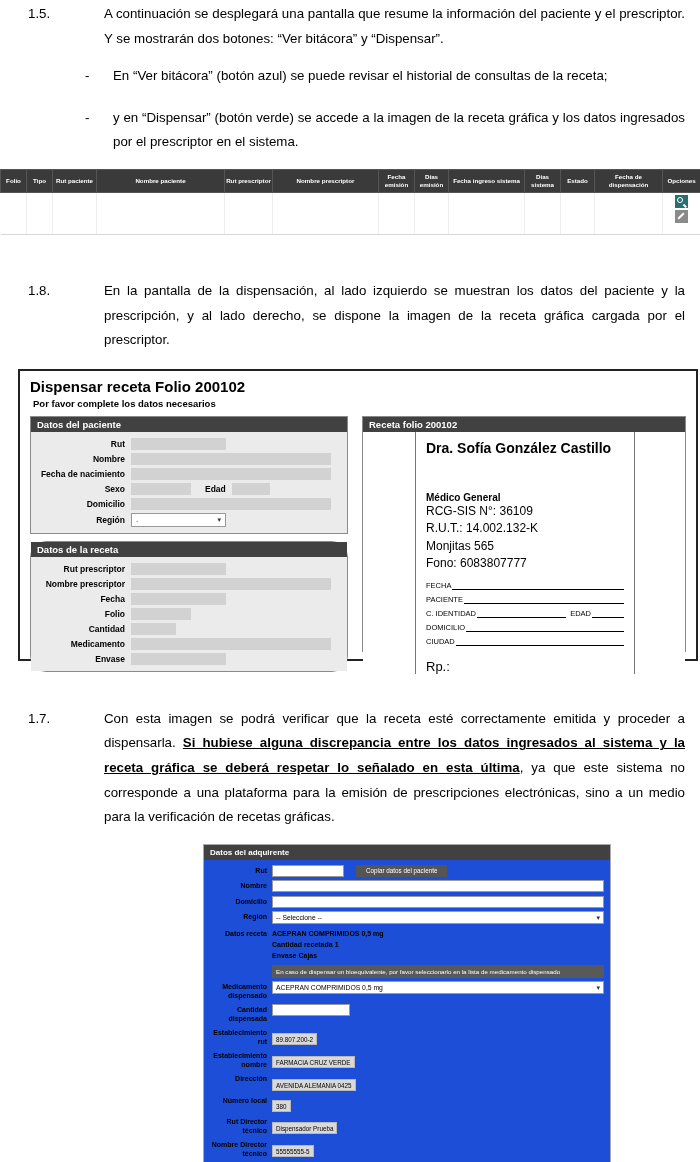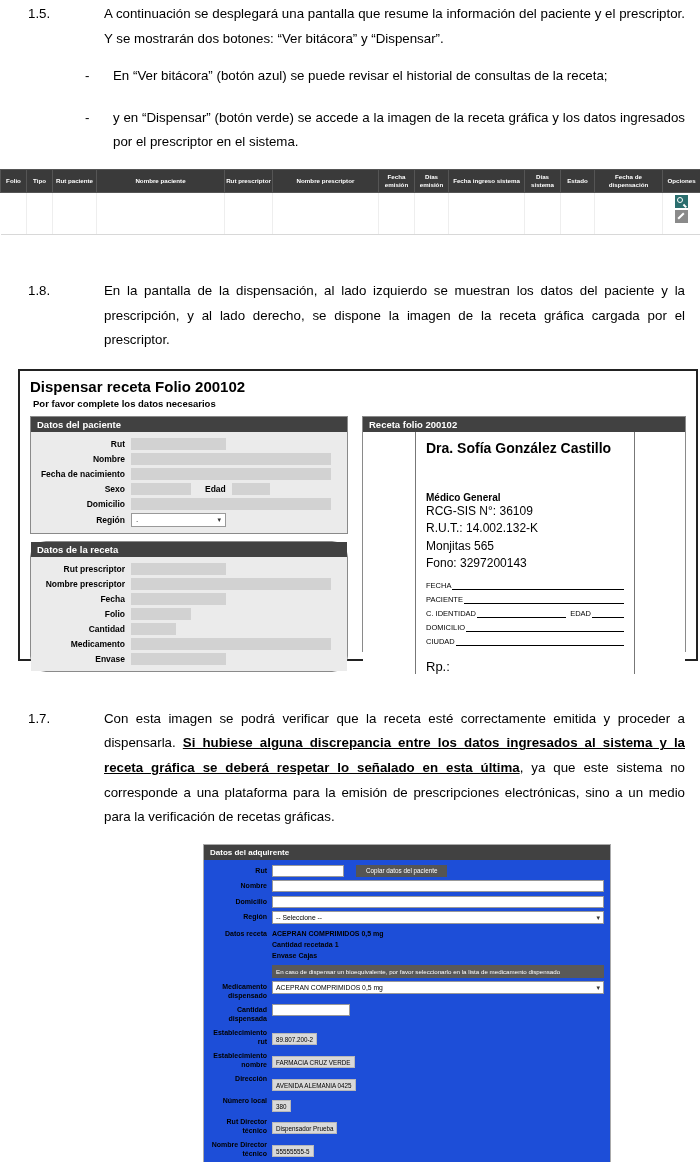--- a/index.html
+++ b/index.html
@@ -243,21 +243,21 @@
     <div class="col-right">
       <div class="panel">
         <div class="panel-head">Receta folio 200102</div>
         <div class="panel-body-white">
           <div class="paper">
             <div class="doc-name">Dra. Sofía González Castillo</div>
             <div class="doc-role">Médico General</div>
             <div class="doc-line">RCG-SIS N°: 36109</div>
             <div class="doc-line">R.U.T.: 14.002.132-K</div>
             <div class="doc-line">Monjitas 565</div>
-            <div class="doc-line">Fono: 3297200143</div>
+            <div class="doc-line">Fono: 6083807777</div>
             <div class="form-block">
               <div class="form-line">
                 <span class="fl-label">FECHA</span>
                 <span class="fl-fill"></span>
               </div>
               <div class="form-line">
                 <span class="fl-label">PACIENTE</span>
                 <span class="fl-fill"></span>
               </div>
               <div class="form-line">

